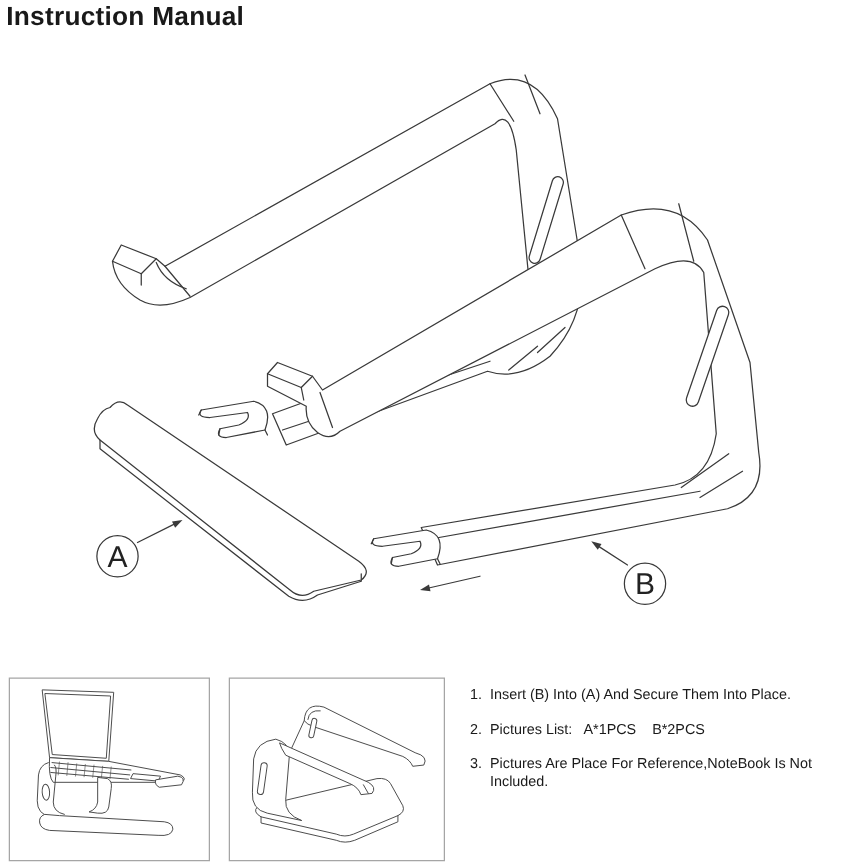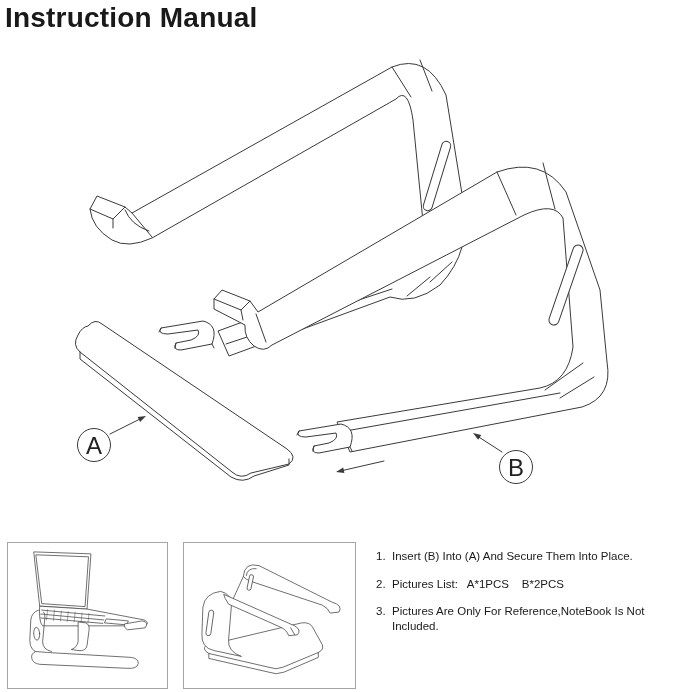--- a/index.html
+++ b/index.html
@@ -1,18 +1,18 @@
 <!DOCTYPE html>
 <html><head>
 <meta charset="utf-8">
 <style>
   html,body{margin:0;padding:0;background:#fff;}
   .page{position:relative;width:679px;height:692px;background:#ffffff;overflow:hidden;
         font-family:"Liberation Sans", sans-serif;}
-  .title{position:absolute;left:5px;top:2px;font-size:28px;font-weight:700;
+  .title{position:absolute;left:5px;top:2px;font-size:21px;font-weight:700;
          color:#191919;letter-spacing:0.2px;margin:0;line-height:1.15;}
   .main-diagram{position:absolute;left:0;top:45px;width:679px;height:465px;}
   .thumb{position:absolute;top:542px;height:147px;border:1px solid #a5a5a5;
          box-sizing:border-box;background:#fff;}
   .thumb svg{display:block;width:100%;height:100%;}
   .thumb1{left:7px;width:161px;}
   .thumb2{left:183px;width:173px;}
   .instructions{position:absolute;left:376px;top:549px;width:300px;margin:0;padding:0;
                 list-style:none;color:#1a1a1a;font-size:11.5px;line-height:14.5px;}
   .instructions li{display:flex;margin:0 0 13px 0;}
@@ -158,17 +158,17 @@
     <li>
       <span class="num">1.</span>
       <span class="txt">Insert (B) Into (A) And Secure Them Into Place.</span>
     </li>
     <li>
       <span class="num">2.</span>
       <span class="txt">Pictures List:   A*1PCS    B*2PCS</span>
     </li>
     <li>
       <span class="num">3.</span>
-      <span class="txt">Pictures Are Only For Reference,NoteBook Is Not Included.</span>
+      <span class="txt">Pictures Are Place For Reference,NoteBook Is Not Included.</span>
     </li>
   </ol>
 
 </div>
 
 </body></html>

